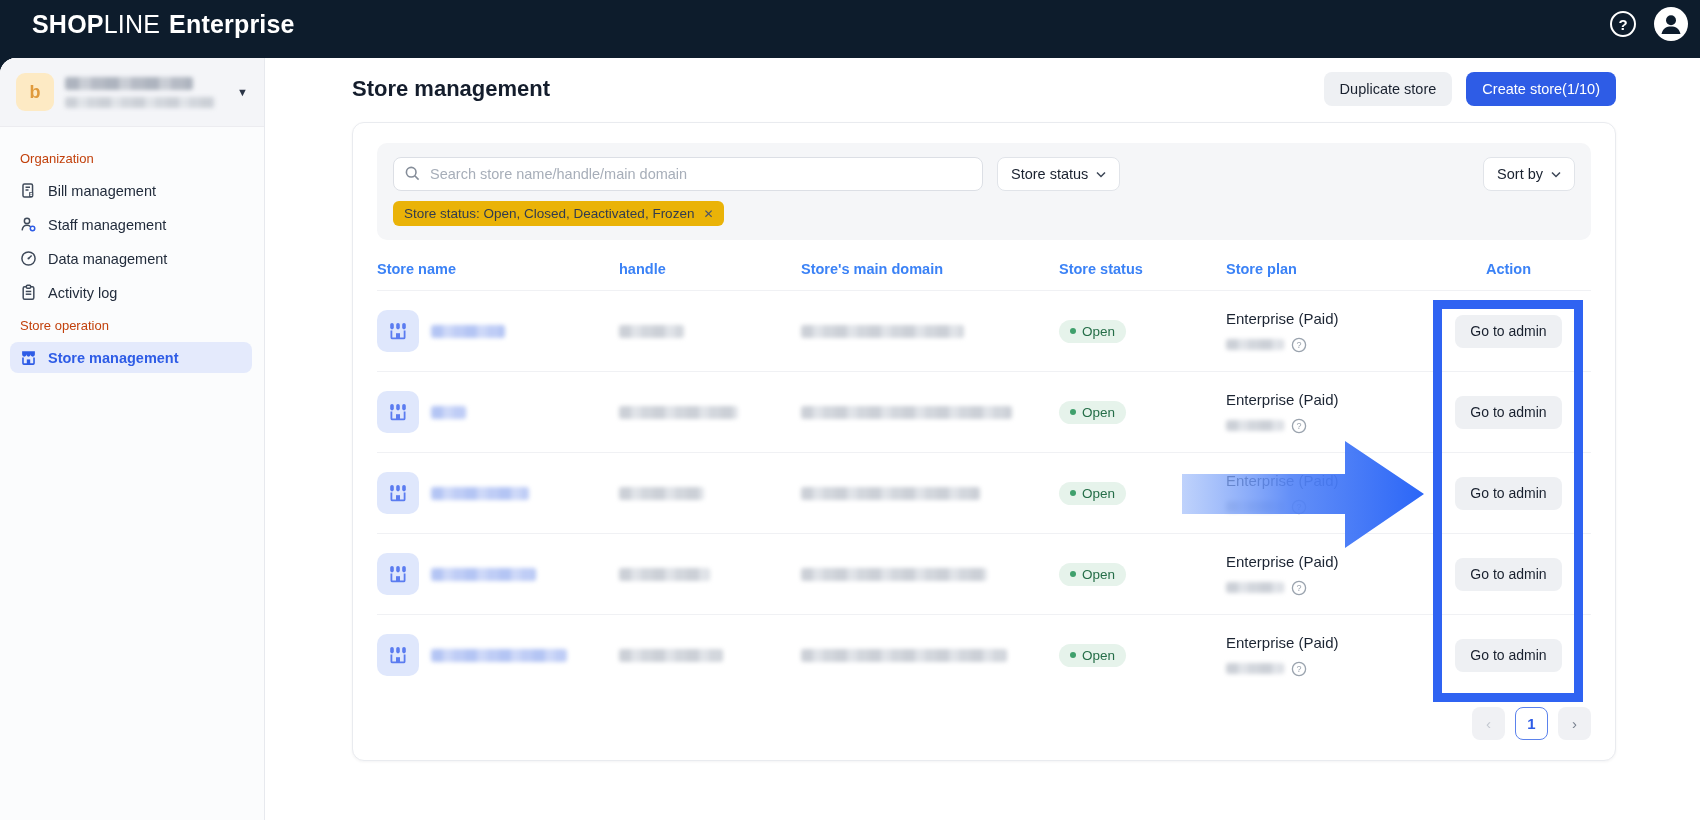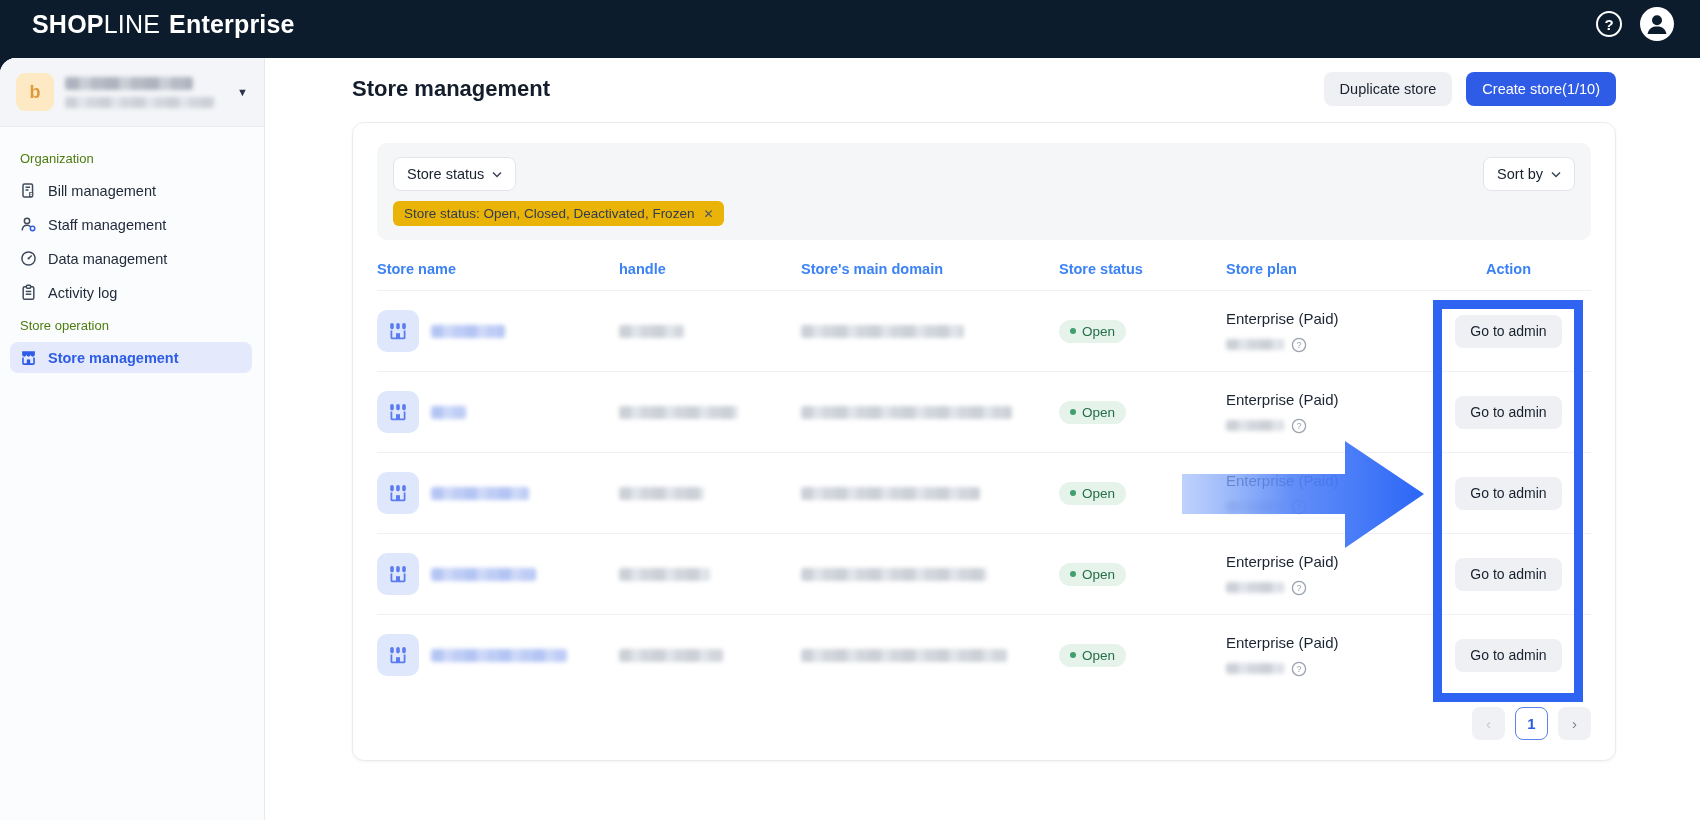--- a/index.html
+++ b/index.html
@@ -1,40 +1,40 @@
 <!DOCTYPE html>
 <html><head>
 <meta charset="utf-8">
 <style>
   * { margin:0; padding:0; box-sizing:border-box; }
   html,body { background:#0d1c2c; }
   body { font-family:"Liberation Sans","DejaVu Sans",sans-serif; }
   .app { position:relative; width:1700px; height:820px; background:#0d1c2c; overflow:hidden; }
 
   
-  .topbar { position:absolute; top:0; left:0; right:0; height:48px; display:flex; align-items:center; padding:0 26px 0 32px; color:#fff; }
+  .topbar { position:absolute; top:0; left:0; right:0; height:48px; display:flex; align-items:center; padding:0 12px 0 32px; color:#fff; }
   .brand { font-size:25px; letter-spacing:.2px; display:flex; align-items:baseline; }
   .brand .b1 { font-weight:bold; }
   .brand .b2 { font-weight:normal; }
   .brand .b3 { font-weight:bold; margin-left:9px; }
   .topbar-right { margin-left:auto; display:flex; align-items:center; gap:18px; }
   .help-btn { width:26px; height:26px; border-radius:50%; border:2px solid #fff; display:flex; align-items:center; justify-content:center; font-size:15px; font-weight:bold; color:#fff; cursor:pointer; background:transparent; }
   .avatar-btn { width:34px; height:34px; border-radius:50%; background:#fff; display:flex; align-items:center; justify-content:center; cursor:pointer; border:none; }
 
   
   .content { position:absolute; top:58px; left:0; right:0; bottom:0; background:#fff; border-top-left-radius:16px; overflow:hidden; display:flex; }
 
   
   .sidebar { width:265px; flex:0 0 265px; background:#fbfcfd; border-right:1px solid #e7e9ee; display:flex; flex-direction:column; }
   .org-switcher { display:flex; align-items:center; gap:11px; padding:15px 16px; background:#f4f5f8; border-bottom:1px solid #ececf0; cursor:pointer; }
   .org-avatar { width:38px; height:38px; border-radius:9px; background:#fdeac4; color:#e09a3c; font-weight:bold; font-size:18px; display:flex; align-items:center; justify-content:center; flex:0 0 38px; }
   .org-lines { flex:1; display:flex; flex-direction:column; gap:7px; }
   .org-caret { color:#2b3546; font-size:11px; margin-left:4px; }
   .nav { padding:14px 12px 0 10px; }
-  .nav-section { font-size:13px; color:#4d7c0f; margin:10px 0 9px 10px; }
+  .nav-section { font-size:13px; color:#c2410c; margin:10px 0 9px 10px; }
   .nav-item { display:flex; align-items:center; gap:11px; padding:7px 10px; border-radius:8px; font-size:14.5px; color:#222c3c; cursor:pointer; margin-bottom:3px; }
   .nav-item svg { flex:0 0 17px; }
   .nav-item.active { background:#e4eafc; color:#2e5ce6; font-weight:bold; }
 
   
   .main { flex:1; padding:14px 84px 0 87px; position:relative; background:#fff; }
   .page-head { display:flex; align-items:center; }
   .page-title { font-size:22px; font-weight:bold; color:#141d2c; }
   .head-actions { margin-left:auto; display:flex; gap:14px; }
   .btn { border:none; border-radius:8px; font-size:14.5px; cursor:pointer; font-family:inherit; }
@@ -182,20 +182,27 @@
         <div class="head-actions">
           <button class="btn btn-gray">Duplicate store</button>
           <button class="btn btn-primary">Create store(1/10)</button>
         </div>
       </div>
 
       <section class="card">
 
         <div class="filterbar">
           <div class="filter-row1">
+            <div class="searchbox">
+              <svg class="s-icon" width="17" height="17" viewBox="0 0 17 17" fill="none" stroke="#858d99" stroke-width="1.6">
+                <circle cx="7.2" cy="7.2" r="4.8"></circle>
+                <line x1="10.8" y1="10.8" x2="14.6" y2="14.6"></line>
+              </svg>
+              <input type="text" placeholder="Search store name/handle/main domain" style="">
+            </div>
             <button class="drop-btn">
               <span>Store status</span>
               <svg width="10" height="7" viewBox="0 0 10 7" fill="none" stroke="#3c4656" stroke-width="1.5">
                   <polyline points="1,1.5 5,5.5 9,1.5"></polyline>
                 </svg>
             </button>
             <button class="drop-btn sortby">
               <span>Sort by</span>
               <svg width="10" height="7" viewBox="0 0 10 7" fill="none" stroke="#3c4656" stroke-width="1.5">
                   <polyline points="1,1.5 5,5.5 9,1.5"></polyline>

